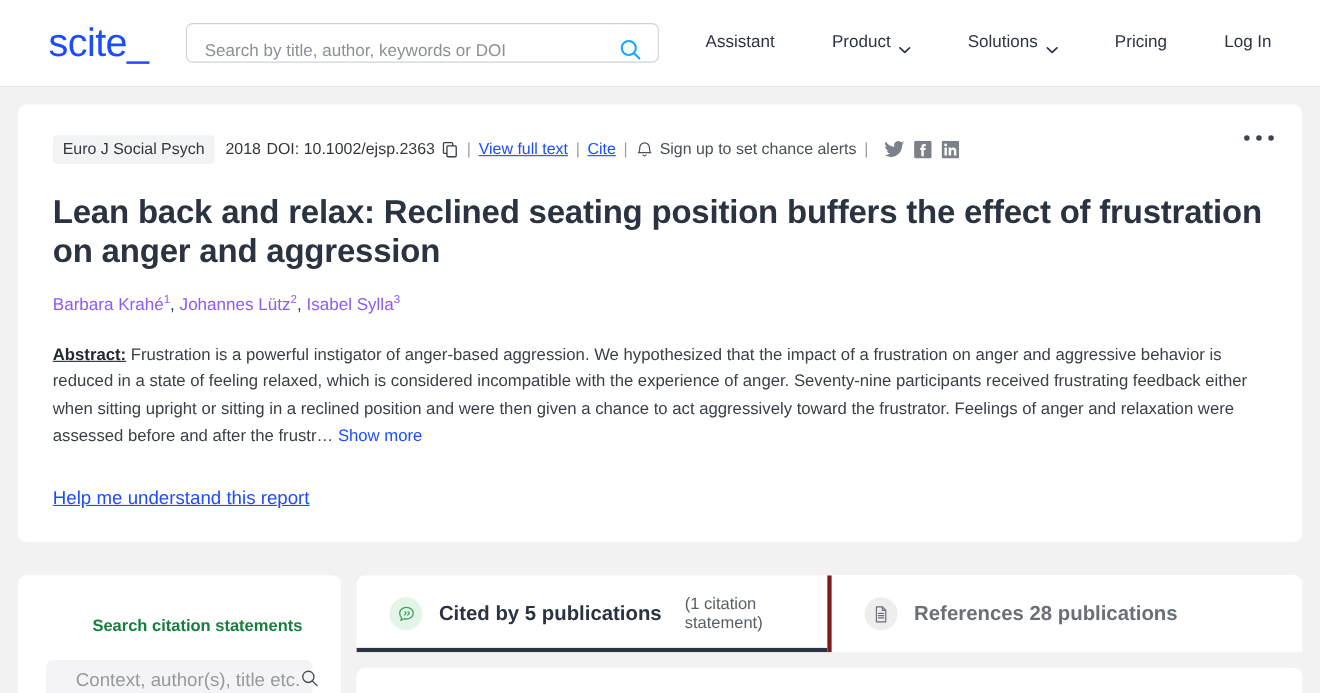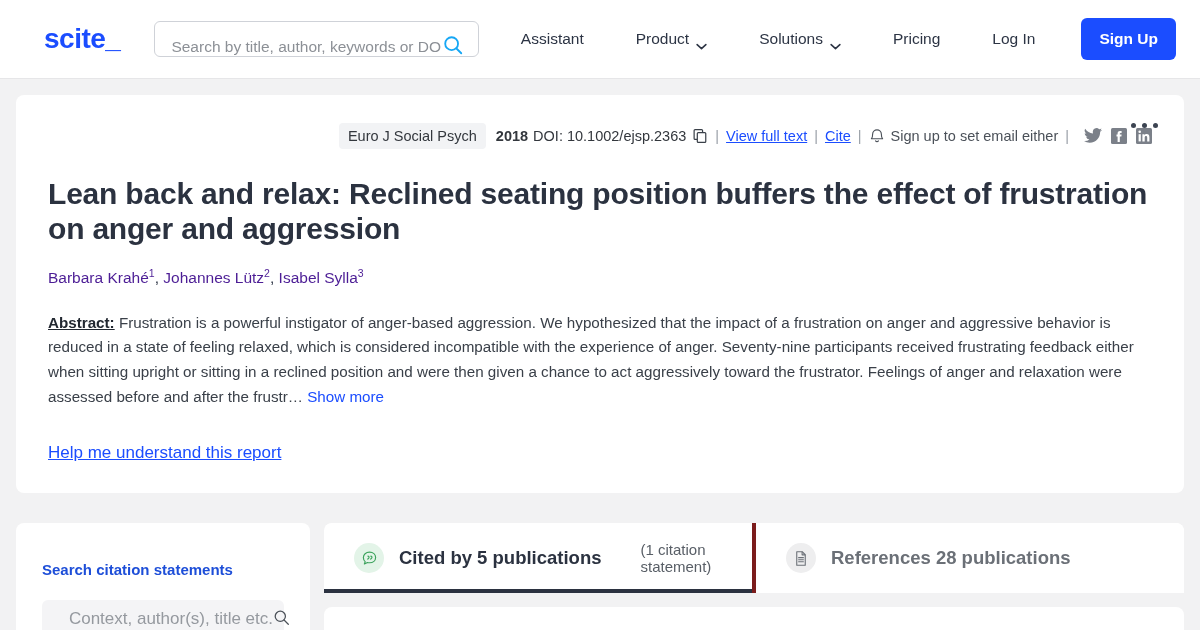--- a/index.html
+++ b/index.html
@@ -15,22 +15,22 @@
   .header {
     height: 79px;
     background: #ffffff;
     border-bottom: 1px solid #e6e6e8;
     display: flex;
     align-items: center;
     padding: 0 24px 0 24px;
     position: relative;
   }
   .logo {
-    font-size: 28px;
-    font-weight: 700;
+    font-size: 36px;
+    font-weight: 400;
     color: #1b4dff;
     letter-spacing: -0.5px;
     margin-left: 20px;
     margin-right: 34px;
     white-space: nowrap;
     text-align: right;
   }
   .searchbar {
     width: 444px;
     height: 36px;
@@ -101,31 +101,30 @@
   }
   .kebab i { width: 5px; height: 5px; background: #3c4452; border-radius: 50%; display: block; }
 
   .metarow {
     display: flex;
     align-items: center;
     font-size: 14.5px;
     color: #33373d;
     gap: 0;
     flex-wrap: nowrap;
-    justify-content: flex-end;
   }
   .journal-badge {
     background: #f2f3f5;
     border-radius: 4px;
     padding: 5px 9px;
     font-size: 14.5px;
     color: #33373d;
     white-space: nowrap;
   }
-  .year { font-weight: 700; margin-left: 10px; }
+  .year { font-weight: 400; margin-left: 10px; }
   .doi { margin-left: 5px; white-space: nowrap; }
   .copy-ico { width: 15px; height: 16px; margin-left: 7px; cursor: pointer; }
   .sep { color: #9aa0a8; margin: 0 7px; }
   .mlink { color: #1b4dff; text-decoration: underline; cursor: pointer; white-space: nowrap; }
   .bell-ico { width: 14px; height: 16px; margin: 0 7px 0 1px; }
   .alerts { color: #4b5159; white-space: nowrap; }
   .socials { display: flex; align-items: center; gap: 9px; margin-left: 8px; }
   .socials svg { cursor: pointer; }
 
   .title {
@@ -135,21 +134,21 @@
     color: #2b3240;
     margin: 28px 0 0 0;
     letter-spacing: -0.2px;
     max-width: 1120px;
   }
   .authors {
     margin-top: 20px;
     font-size: 15.5px;
     color: #1b4dff;
   }
-  .authors a { color: #4c1d95; text-decoration: none; cursor: pointer; }
+  .authors a { color: #8b5cf6; text-decoration: none; cursor: pointer; }
   .authors sup { font-size: 10.5px; }
   .authors .comma { color: #2c3444; }
 
   .abstract {
     margin-top: 24px;
     font-size: 15.2px;
     line-height: 1.62;
     color: #3a4049;
     max-width: 1124px;
     text-align: left;
@@ -178,21 +177,22 @@
     width: 294px;
     flex: 0 0 294px;
     background: #fff;
     border-radius: 8px;
     padding: 38px 26px 26px 26px;
     height: 180px;
   }
   .sidebar h3 {
     font-size: 15px;
     font-weight: 700;
-    color: #1d4ed8;
+    color: #15803d;
+    margin-left: 42px;
   }
   .side-search {
     margin-top: 22px;
     background: #f4f4f6;
     border-radius: 6px;
     height: 38px;
     display: flex;
     align-items: center;
     padding: 0 10px;
   }
@@ -233,21 +233,21 @@
   .tab-ico-circle {
     width: 30px; height: 30px; border-radius: 50%;
     display: flex; align-items: center; justify-content: center;
     flex: 0 0 auto;
   }
   .ico-green { background: #e3f4e8; }
   .ico-gray  { background: #eeeeef; }
   .tab-label { font-size: 18.5px; font-weight: 700; white-space: nowrap; }
   .tab.active .tab-label { color: #2b3240; }
   .tab.inactive .tab-label { color: #6b7077; }
-  .tab-sub { font-size: 15px; font-weight: 400; color: #585e66; margin-left: 24px; }
+  .tab-sub { font-size: 15px; font-weight: 400; color: #585e66; margin-left: 6px; }
 
   .results-card {
     background: #fff;
     border-radius: 8px;
     margin-top: 14px;
     height: 60px;
   }
 </style>
 </head>
 <body>
@@ -284,21 +284,20 @@
             <polyline points="1,1.8 6,6.4 11,1.8"></polyline>
           </svg>
       </span>
     </div>
     <div class="nav-item">
       <span>Pricing</span>
     </div>
     <div class="nav-item">
       <span>Log In</span>
     </div>
-    <button class="btn-signup">Sign Up</button>
   </div>
 </div>
 
 <div class="page">
   <div class="card">
 
     <div class="kebab">
       <i></i>
         <i></i>
         <i></i>
@@ -318,21 +317,21 @@
       <span class="mlink">View full text</span>
       <span class="sep">|</span>
       <span class="mlink">Cite</span>
       <span class="sep">|</span>
       <span class="bell-ico">
         <svg viewBox="0 0 16 18" width="14" height="16" fill="none" stroke="#4b5159" stroke-width="1.3">
           <path d="M3 7a5 5 0 0 1 10 0c0 4 1.4 5.2 1.4 5.2H1.6S3 11 3 7z" stroke-linejoin="round"></path>
           <path d="M6.4 14.6a1.9 1.9 0 0 0 3.2 0" stroke-linecap="round"></path>
         </svg>
       </span>
-      <span class="alerts">Sign up to set email either</span>
+      <span class="alerts">Sign up to set chance alerts</span>
       <span class="sep">|</span>
       <span class="socials">
         <svg viewBox="0 0 18 16" width="18" height="16" fill="#7b8089">
           <path d="M18 1.9c-.66.3-1.37.5-2.12.59a3.7 3.7 0 0 0 1.62-2.05c-.71.43-1.5.73-2.34.9A3.68 3.68 0 0 0 8.9 4.7c0 .29.03.57.1.83A10.45 10.45 0 0 1 1.25.68a3.7 3.7 0 0 0 1.14 4.92 3.6 3.6 0 0 1-1.67-.46v.05c0 1.79 1.27 3.28 2.95 3.62a3.7 3.7 0 0 1-1.66.06 3.69 3.69 0 0 0 3.44 2.56A7.4 7.4 0 0 1 0 13.0a10.42 10.42 0 0 0 5.66 1.66c6.79 0 10.5-5.63 10.5-10.5l-.01-.48A7.47 7.47 0 0 0 18 1.9z"></path>
         </svg>
         <svg viewBox="0 0 16 16" width="16" height="16">
           <rect width="16" height="16" rx="1.5" fill="#7b8089"></rect>
           <path d="M10.4 8.4h-1.6V14H6.6V8.4H5.5V6.6h1.1V5.4c0-1.4.6-2.4 2.4-2.4h1.6v1.9H9.6c-.5 0-.8.2-.8.7v1h1.8l-.2 1.8z" fill="#fff"></path>
         </svg>
         <svg viewBox="0 0 16 16" width="16" height="16">

